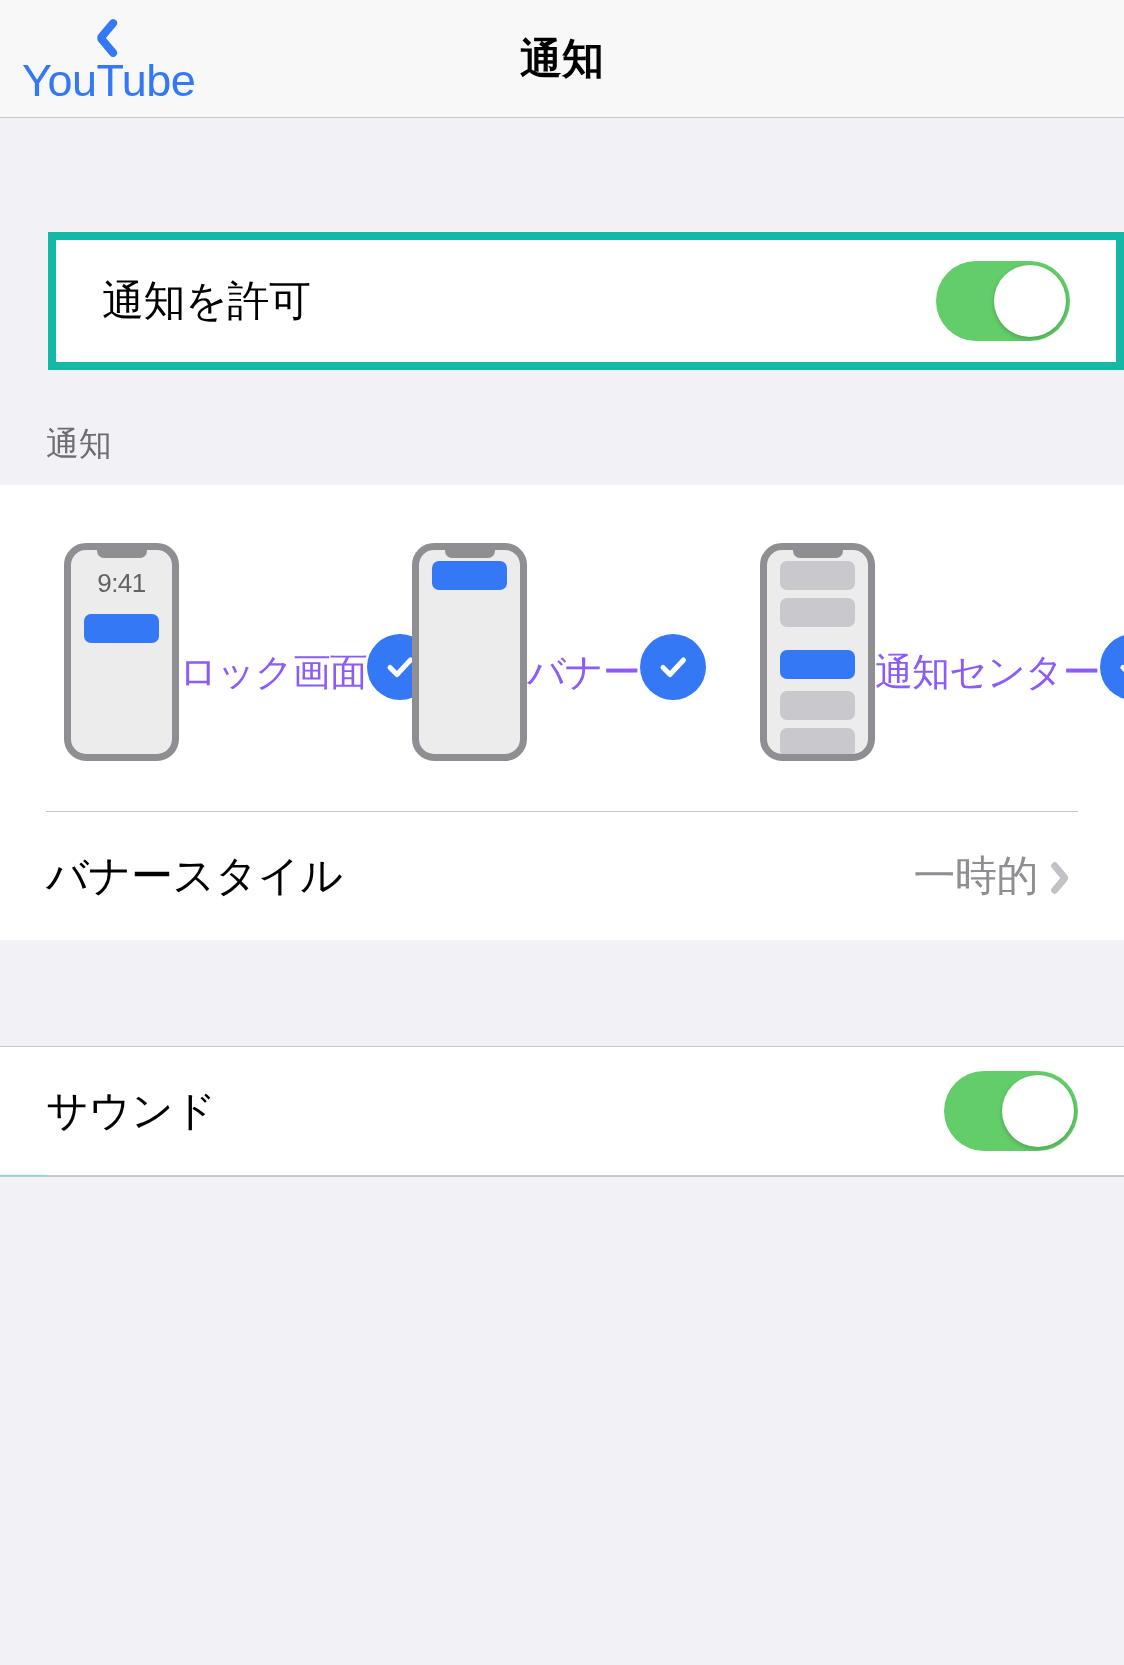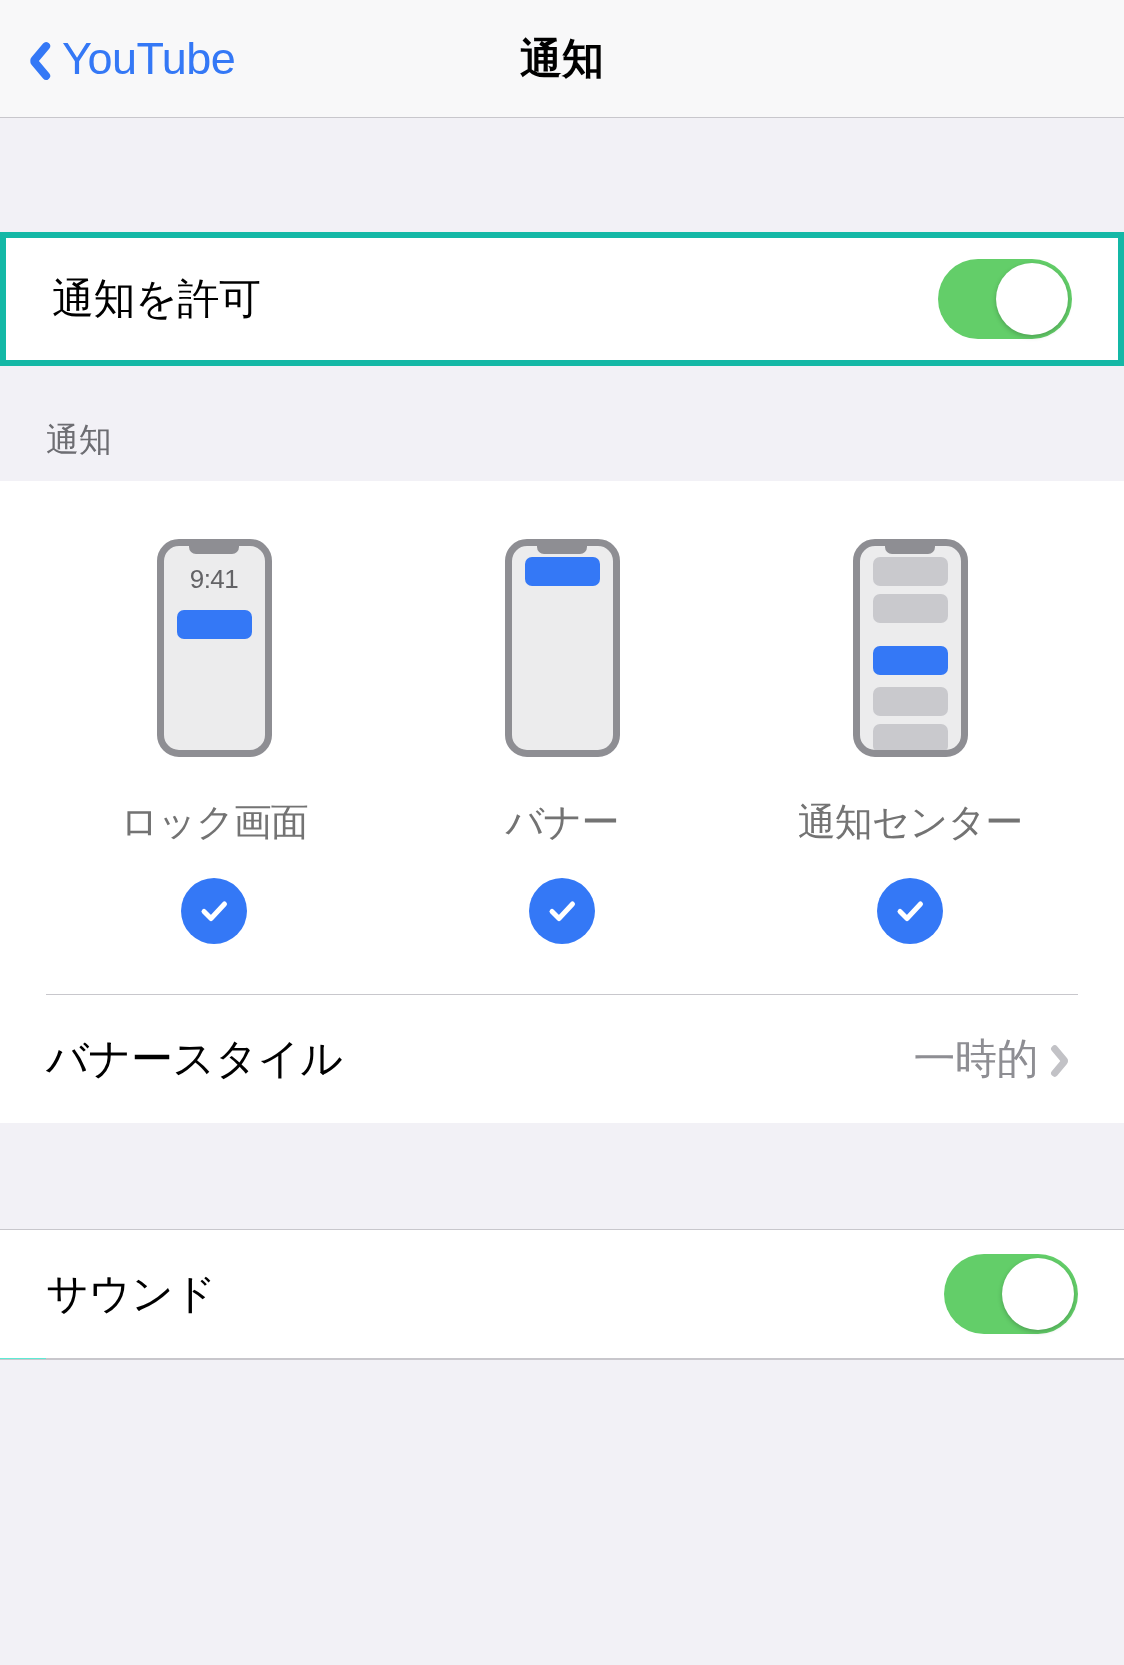--- a/index.html
+++ b/index.html
@@ -25,20 +25,21 @@
     background: #f8f8f9;
     border-bottom: 1px solid #c8c7cc;
     display: flex;
     align-items: center;
   }
   .back-btn {
     display: flex;
     align-items: center;
     margin-left: 22px;
     cursor: pointer;
+    flex-direction: column;
   }
   .chevron-left {
     width: 26px;
     height: 44px;
     position: relative;
     margin-right: 14px;
     flex: none;
   }
   .chevron-left::before,
   .chevron-left::after {
@@ -121,22 +122,23 @@
     width: 72px;
     height: 72px;
     border-radius: 50%;
     background: #ffffff;
     box-shadow: 0 2px 5px rgba(0,0,0,0.22);
   }
 
   
   .highlight-wrap {
     position: relative;
-    border: 6px solid #14b8a6;
+    border: 8px solid #14b8a6;
     background: #14532d;
+    margin-left: 48px;
   }
   .highlight-wrap .row { min-height: 130px; }
 
   
   .section-header {
     padding: 52px 46px 18px 46px;
     background: #f2f1f6;
     font-size: 33px;
     color: #6d6d72;
     letter-spacing: -0.2px;
@@ -148,21 +150,21 @@
     padding: 58px 0 0 0;
   }
   .phones {
     display: flex;
     justify-content: space-around;
     align-items: flex-start;
     padding: 0 40px;
   }
   .phone-col {
     display: flex;
-    flex-direction: column;
+    flex-direction: row;
     align-items: center;
     width: 300px;
     cursor: pointer;
   }
   .phone {
     position: relative;
     width: 115px;
     height: 218px;
     border: 7px solid #8e8e93;
     border-radius: 22px;
@@ -196,21 +198,21 @@
     right: 13px;
     height: 29px;
     border-radius: 7px;
   }
   .bar.blue { background: #3478f6; }
   .bar.gray { background: #c9c9cd; }
 
   .phone-label {
     margin-top: 40px;
     font-size: 38px;
-    color: #737373;
+    color: #8b5cf6;
     letter-spacing: -1px;
     white-space: nowrap;
   }
   .check {
     margin-top: 30px;
     width: 66px;
     height: 66px;
     border-radius: 50%;
     background: #3478f6;
     display: flex;

